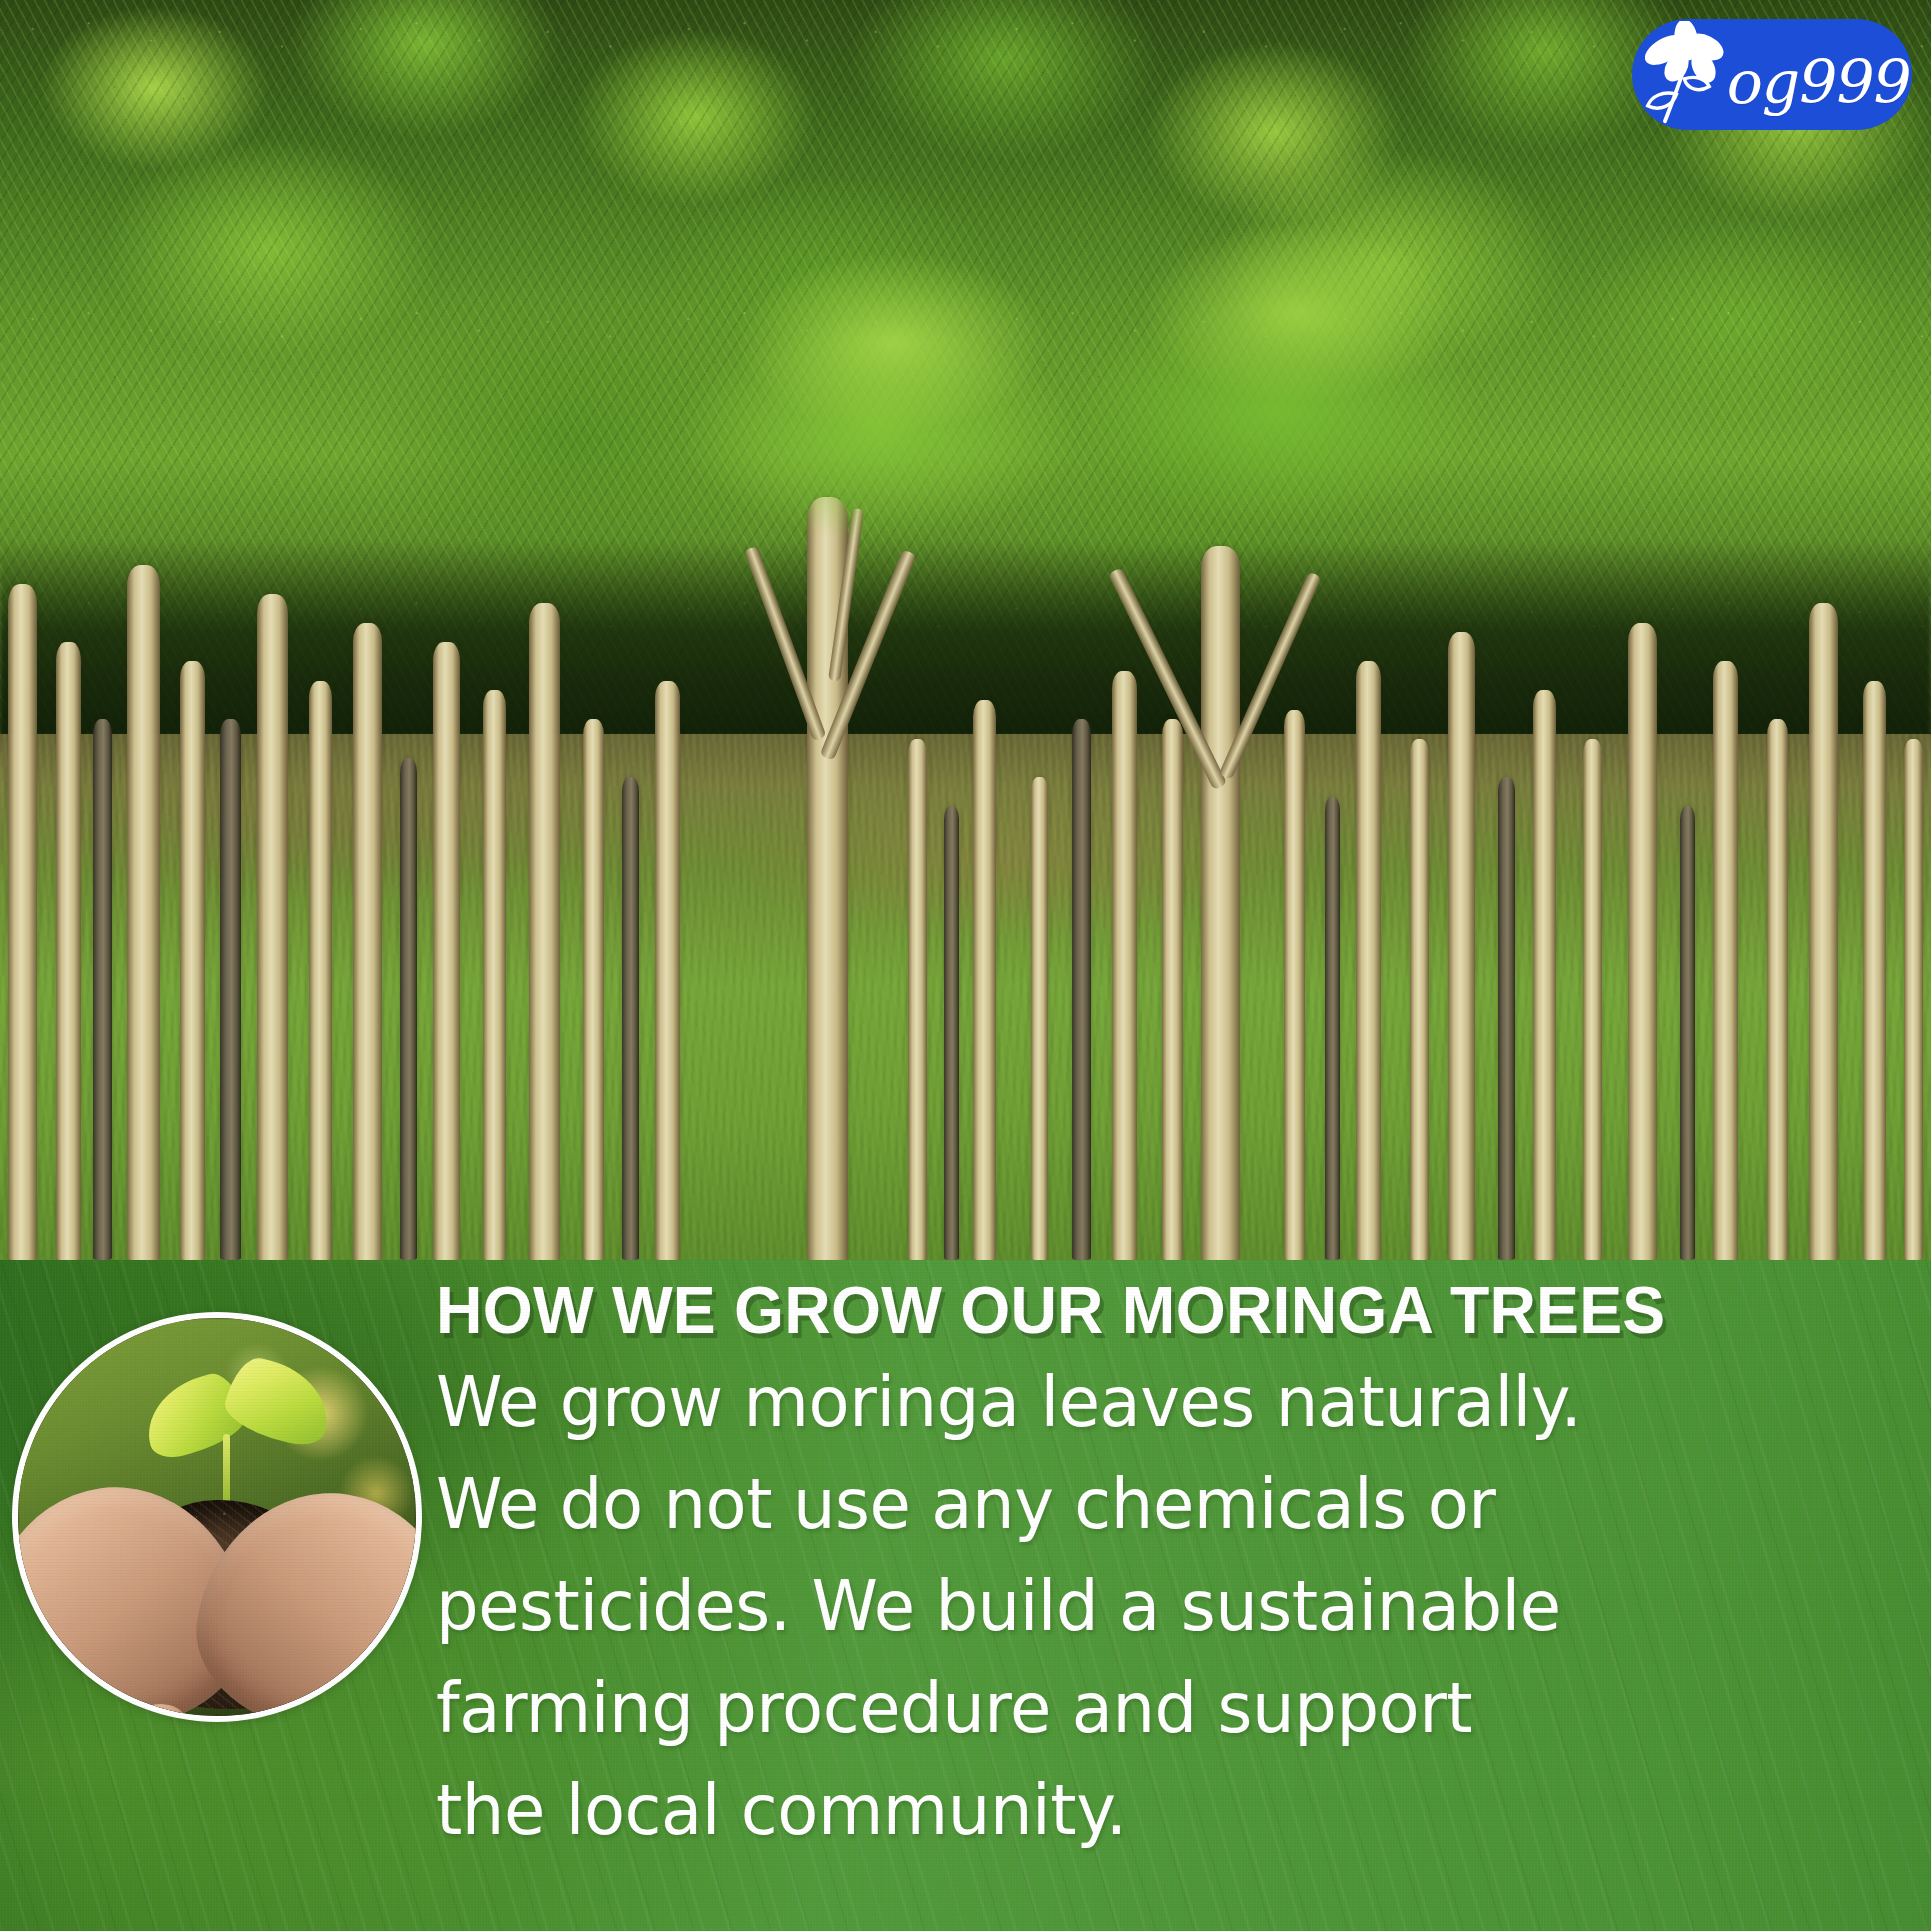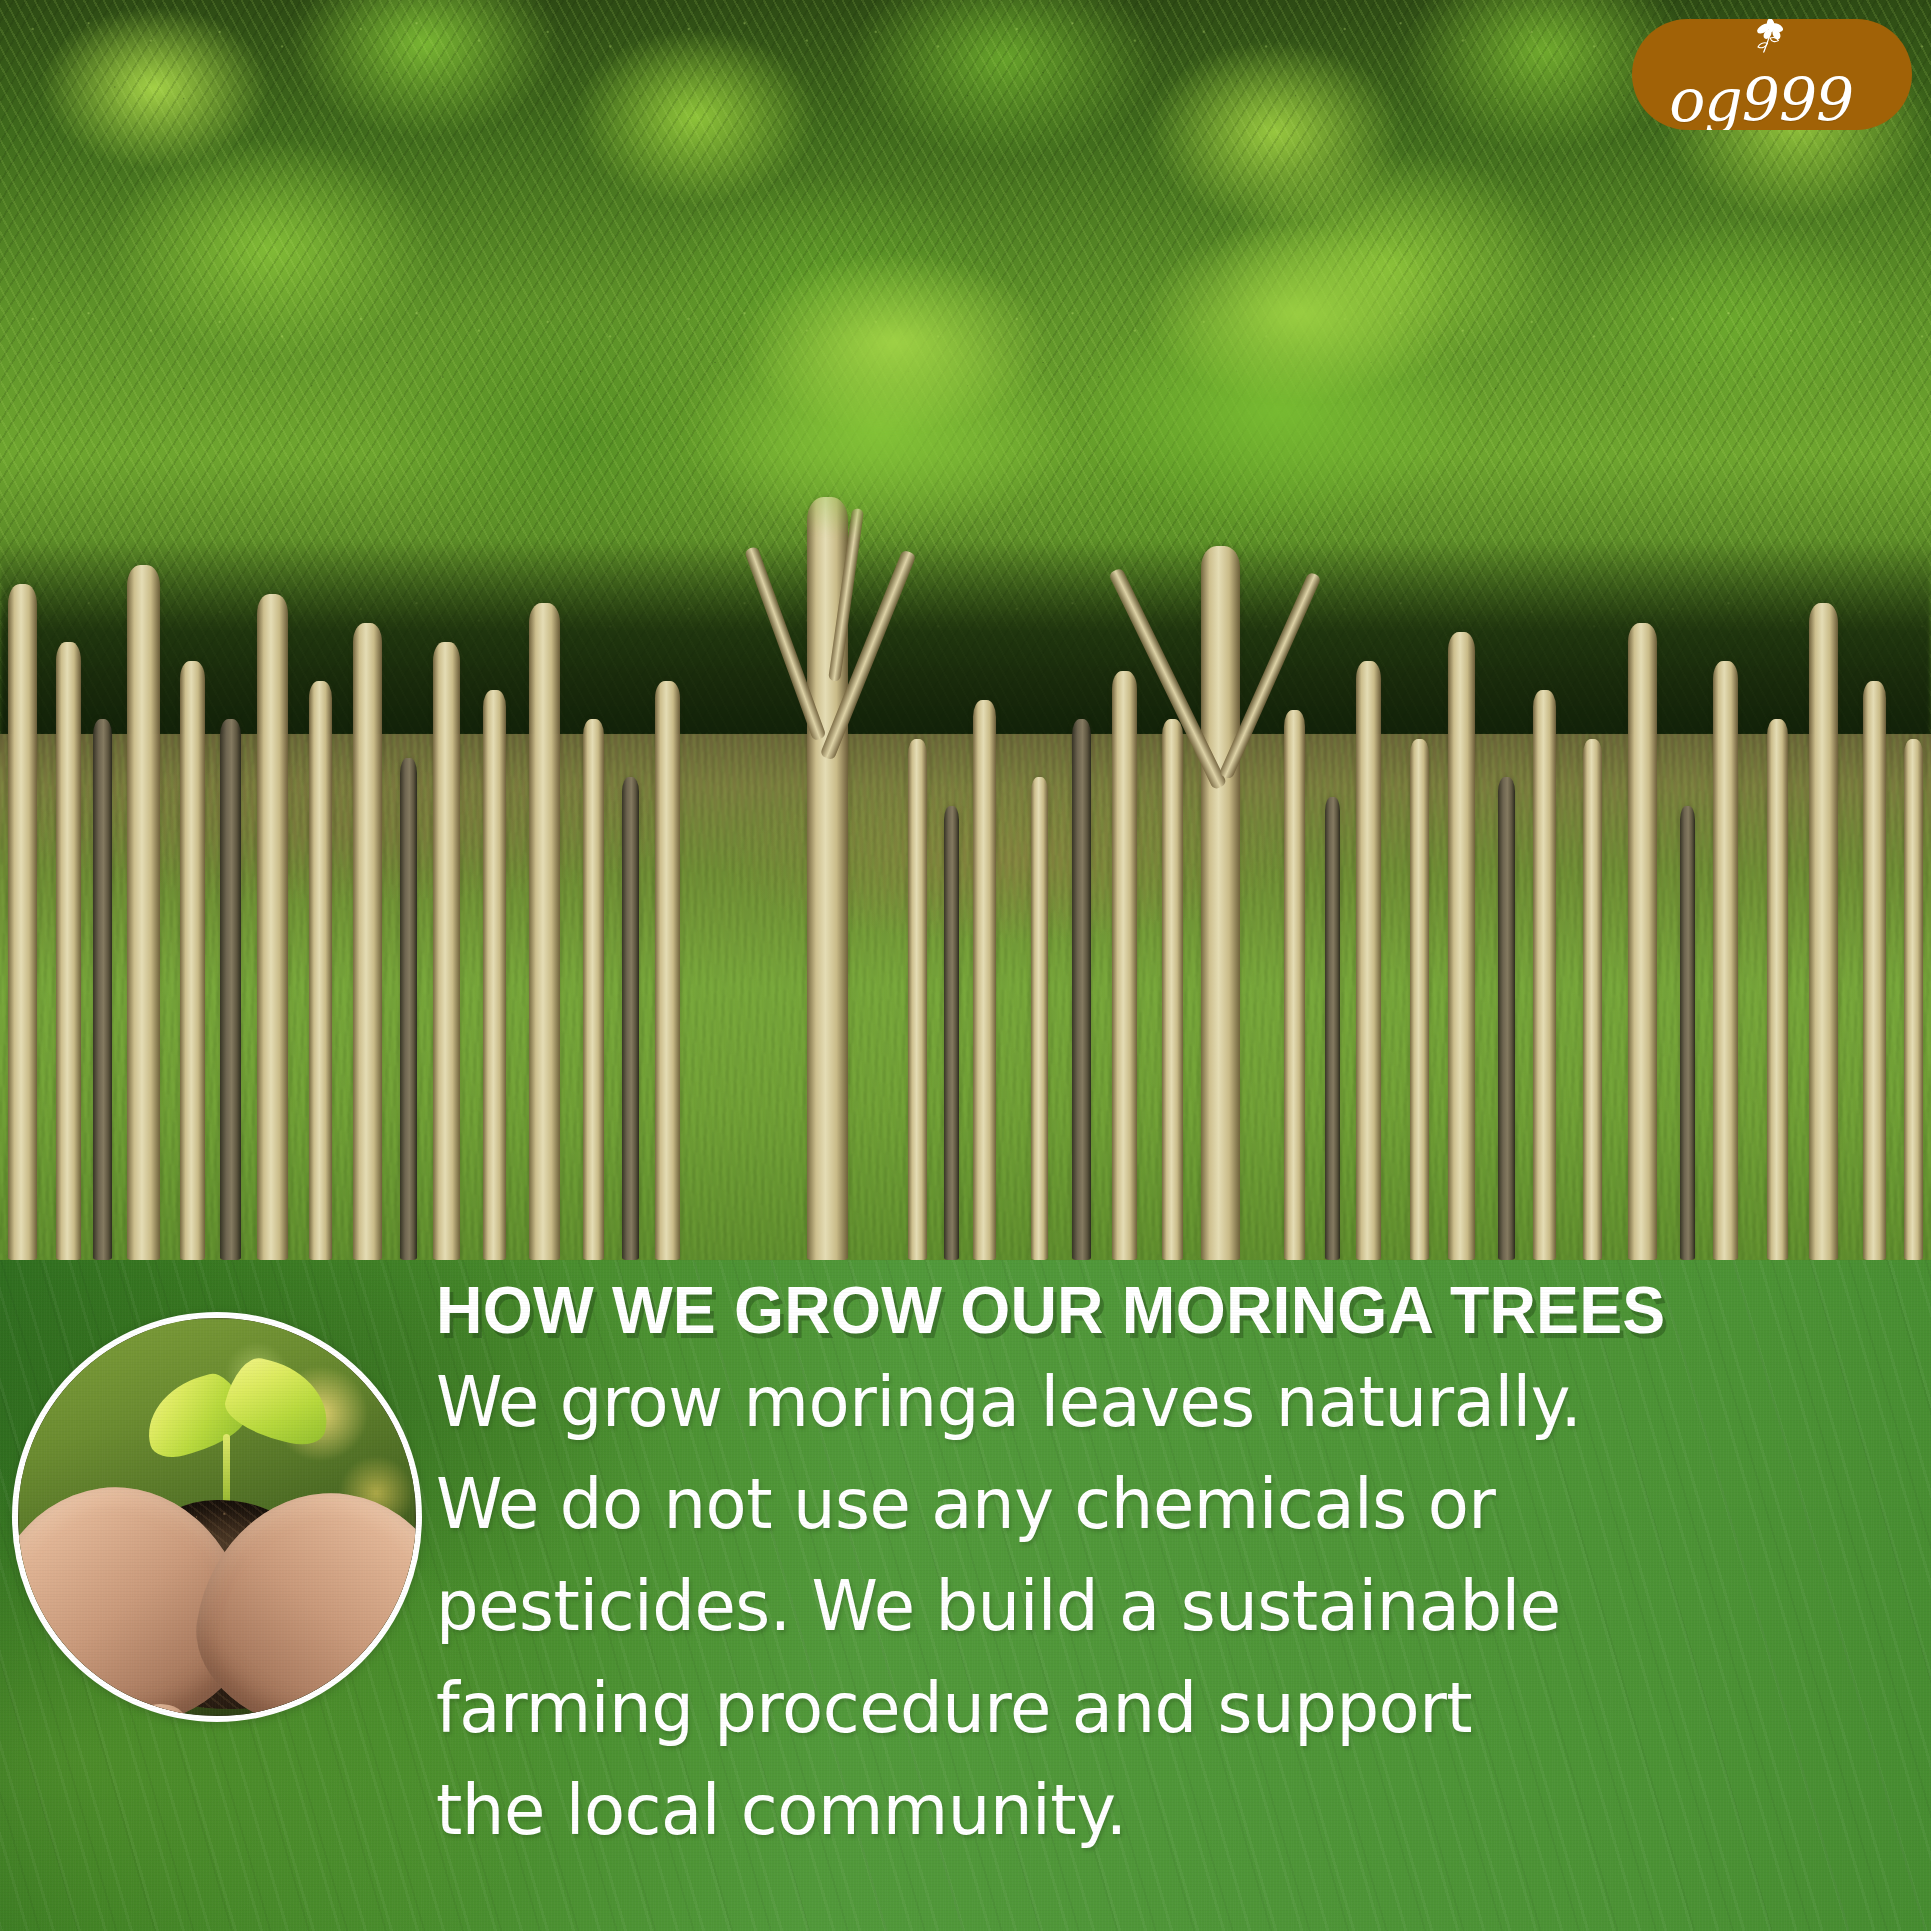--- a/index.html
+++ b/index.html
@@ -111,26 +111,25 @@
     position: absolute;
     border-radius: 50%;
     filter: blur(2.9px);
   }
 
   
   .logo {
     position: absolute;
     right: 19.3px; top: 19.3px;
     width: 280px; height: 111px;
-    background: #a16207;
+    background: #1d4ed8;
     border-radius: 56px;
     display: flex;
     align-items: center;
     overflow: hidden;
-    flex-direction: column;
   }
   .logo svg { display: block; }
   .logo-word {
     color: #ffffff;
     font-family: "DejaVu Serif", serif;
     font-style: italic;
     font-size: 60px;
     line-height: 1;
     letter-spacing: -1px;
     margin-left: -21px;

